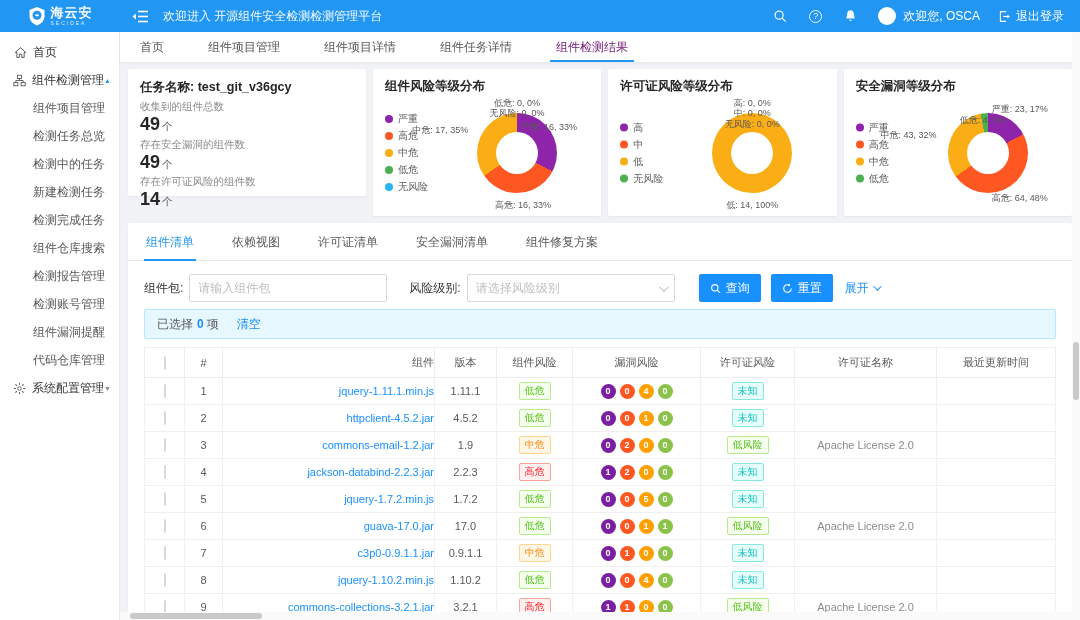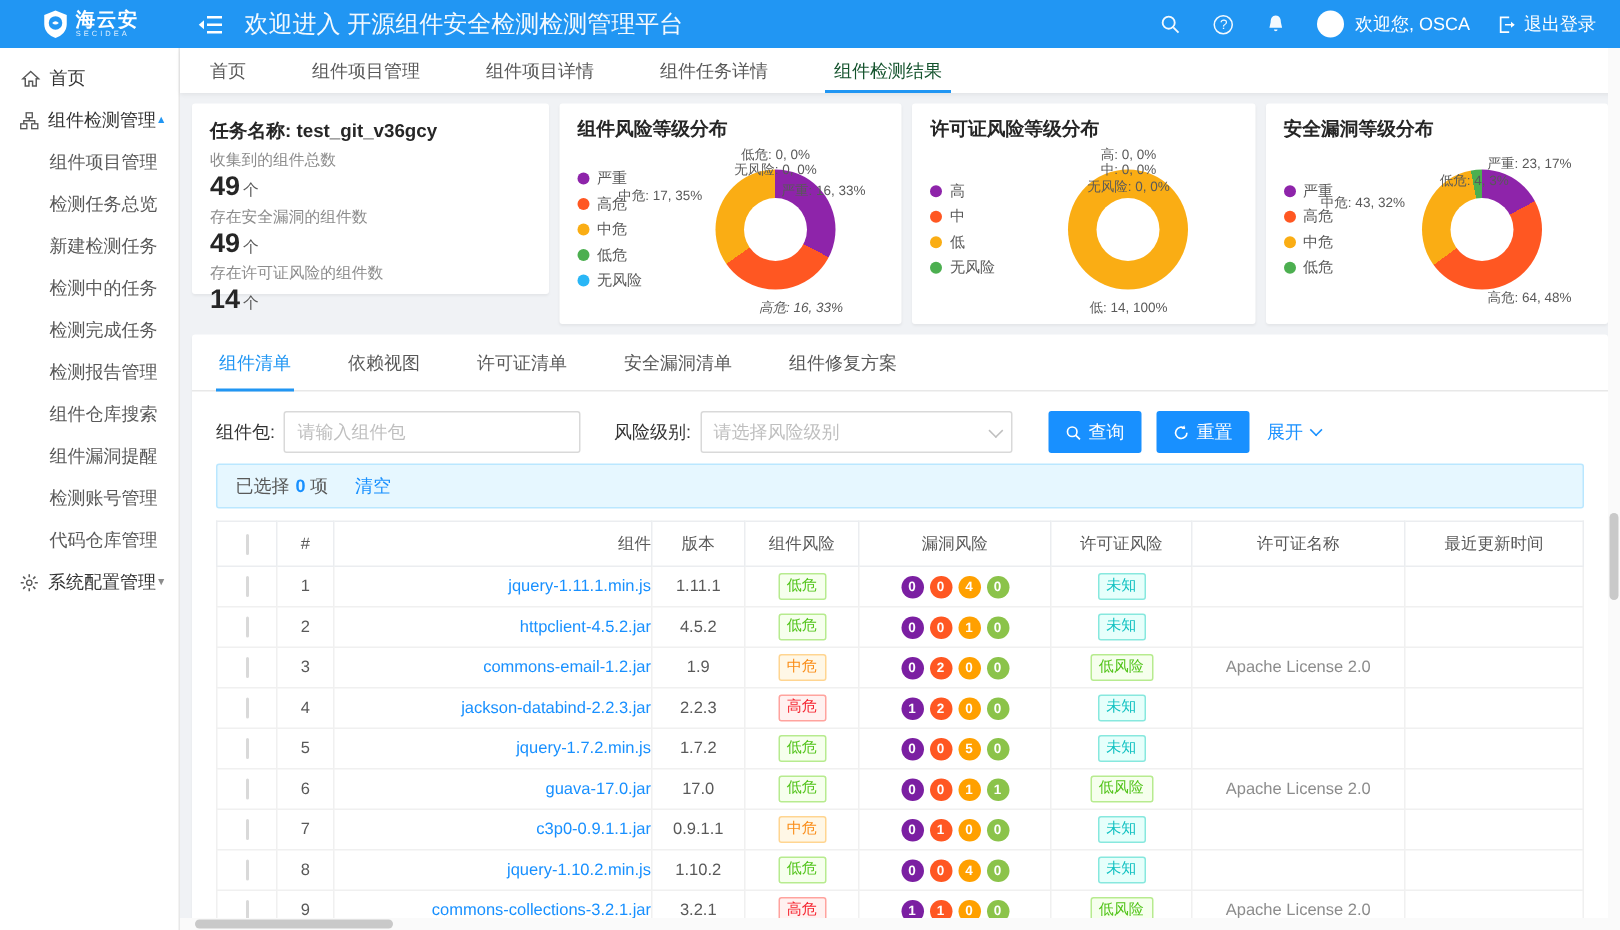--- a/index.html
+++ b/index.html
@@ -6,21 +6,21 @@
   * { margin:0; padding:0; box-sizing:border-box; }
   html,body { width:1080px; height:620px; overflow:hidden; font-family:"Liberation Sans","DejaVu Sans",sans-serif; background:#f0f2f5; font-size:12px; color:#333; }
 
   
   .app-header { position:absolute; top:0; left:0; width:1080px; height:32px; background:#2196f3; display:flex; align-items:center; color:#fff; z-index:30; }
   .logo { width:120px; height:32px; display:flex; align-items:center; justify-content:center; gap:5px; cursor:pointer; }
   .logo-text { line-height:1; }
   .logo-name { font-size:13px; font-weight:bold; letter-spacing:1px; }
   .logo-sub { font-size:5px; letter-spacing:2px; opacity:.85; display:block; margin-top:2px; }
   .collapse-btn { margin-left:12px; display:flex; align-items:center; cursor:pointer; }
-  .welcome-text { margin-left:14px; font-size:16px; opacity:.95; }
+  .welcome-text { margin-left:14px; font-size:12px; opacity:.95; }
   .header-spacer { flex:1; }
   .h-icon { margin:0 11px; display:flex; align-items:center; cursor:pointer; opacity:.95; }
   .help-circle { width:13px; height:13px; border:1px solid #fff; border-radius:50%; font-size:9px; display:flex; align-items:center; justify-content:center; }
   .avatar { width:18px; height:18px; border-radius:50%; background:#fff; margin:0 7px 0 10px; }
   .greeting { font-size:12px; margin-right:18px; }
   .logout { display:flex; align-items:center; gap:5px; margin-right:16px; cursor:pointer; font-size:12px; }
 
   
   .layout { position:absolute; top:32px; left:0; width:1080px; height:588px; display:flex; }
   .sidebar { width:120px; background:#fff; border-right:1px solid #e8e8e8; padding-top:6px; flex:0 0 120px; }
@@ -28,21 +28,21 @@
   .side-item .s-icon { width:14px; height:14px; margin-right:6px; display:flex; align-items:center; justify-content:center; color:#595959; }
   .side-item.child { padding-left:33px; color:#595959; }
   .side-item .caret { margin-left:auto; margin-right:10px; font-size:7px; color:#8c8c8c; }
   .side-item .caret.up { color:#2196f3; }
 
   .main { flex:1; display:flex; flex-direction:column; min-width:0; background:#f0f2f5; }
 
   
   .top-tabs { height:30px; background:#fff; box-shadow:0 1px 3px rgba(0,0,0,.06); display:flex; align-items:stretch; padding-left:20px; gap:44px; z-index:5; }
   .top-tab { display:flex; align-items:center; font-size:12px; color:#595959; cursor:pointer; position:relative; }
-  .top-tab.active { color:#14532d;font-family:Liberation Mono, monospace; }
+  .top-tab.active { color:#701a75;font-family:Liberation Mono, monospace; }
   .top-tab.active::after { content:""; position:absolute; left:-6px; right:-6px; bottom:0; height:2px; background:#2196f3; }
 
   .content { flex:1; overflow:hidden; padding:7px 8px 0 8px; }
   .cards-row { display:flex; gap:7px; }
   .card { background:#fff; border-radius:2px; box-shadow:0 1px 2px rgba(0,0,0,.05); }
 
   
   .task-card { width:238px; height:127px; padding:10px 12px; flex:0 0 238px; }
   .task-title { font-size:12.5px; font-weight:bold; color:#262626; margin-bottom:4px; }
   .stat-label { font-size:10.5px; color:#8c8c8c; margin-top:3px; }
@@ -183,39 +183,39 @@
       <span>组件检测管理</span>
       <span class="caret up">▲</span>
     </div>
     <div class="side-item child">
         <span>组件项目管理</span>
       </div>
     <div class="side-item child">
         <span>检测任务总览</span>
       </div>
     <div class="side-item child">
+        <span>检测中的任务</span>
+      </div>
+    <div class="side-item child">
         <span>新建检测任务</span>
       </div>
     <div class="side-item child">
-        <span>检测中的任务</span>
-      </div>
-    <div class="side-item child">
         <span>检测完成任务</span>
       </div>
     <div class="side-item child">
+        <span>组件仓库搜索</span>
+      </div>
+    <div class="side-item child">
         <span>检测报告管理</span>
       </div>
     <div class="side-item child">
-        <span>组件仓库搜索</span>
+        <span>检测账号管理</span>
       </div>
     <div class="side-item child">
         <span>组件漏洞提醒</span>
-      </div>
-    <div class="side-item child">
-        <span>检测账号管理</span>
       </div>
     <div class="side-item child">
         <span>代码仓库管理</span>
       </div>
     <div class="side-item">
       <span class="s-icon">
           <svg width="13" height="13" viewBox="0 0 16 16">
             <circle cx="8" cy="8" r="2.2" fill="none" stroke="#595959" stroke-width="1.1"></circle>
             <g stroke="#595959" stroke-width="1.3">
               <line x1="8" y1="1" x2="8" y2="3.5"></line>
@@ -281,21 +281,21 @@
                 </li>
                 <li>
                   <i style="background: rgb(41, 182, 246);"></i>
                   <span>无风险</span>
                 </li>
               </ul>
             <div class="donut-wrap">
               <div class="donut" style="background: conic-gradient(rgb(142, 36, 170) 0%, rgb(142, 36, 170) 32.6531%, rgb(255, 87, 34) 32.6531%, rgb(255, 87, 34) 65.3061%, rgb(250, 173, 20) 65.3061%, rgb(250, 173, 20) 100%);"></div>
               <div class="hole"></div>
             <span class="pie-label" style="left: 80px; top: 24.0436px;">严重: 16, 33%</span>
-                <span class="pie-label" style="left: 93px; transform: translateX(-50%); top: 102px; font-style: italic;">高危: 16, 33%</span>
+                <span class="pie-label" style="left: 82px; transform: translateX(-50%); top: 102px;">高危: 16, 33%</span>
                 <span class="pie-label" style="right: 125.103px; top: 26.948px;">中危: 17, 35%</span>
                 <span class="pie-label" style="left: 76px; transform: translateX(-50%); top: 0px;">低危: 0, 0%</span>
                 <span class="pie-label" style="left: 76px; transform: translateX(-50%); top: 10px;">无风险: 0, 0%</span>
               </div>
           </div>
         </section>
         <section class="card chart-card">
           <h3 class="chart-title">许可证风险等级分布</h3>
           <div class="chart-body">
             <ul class="legend">

